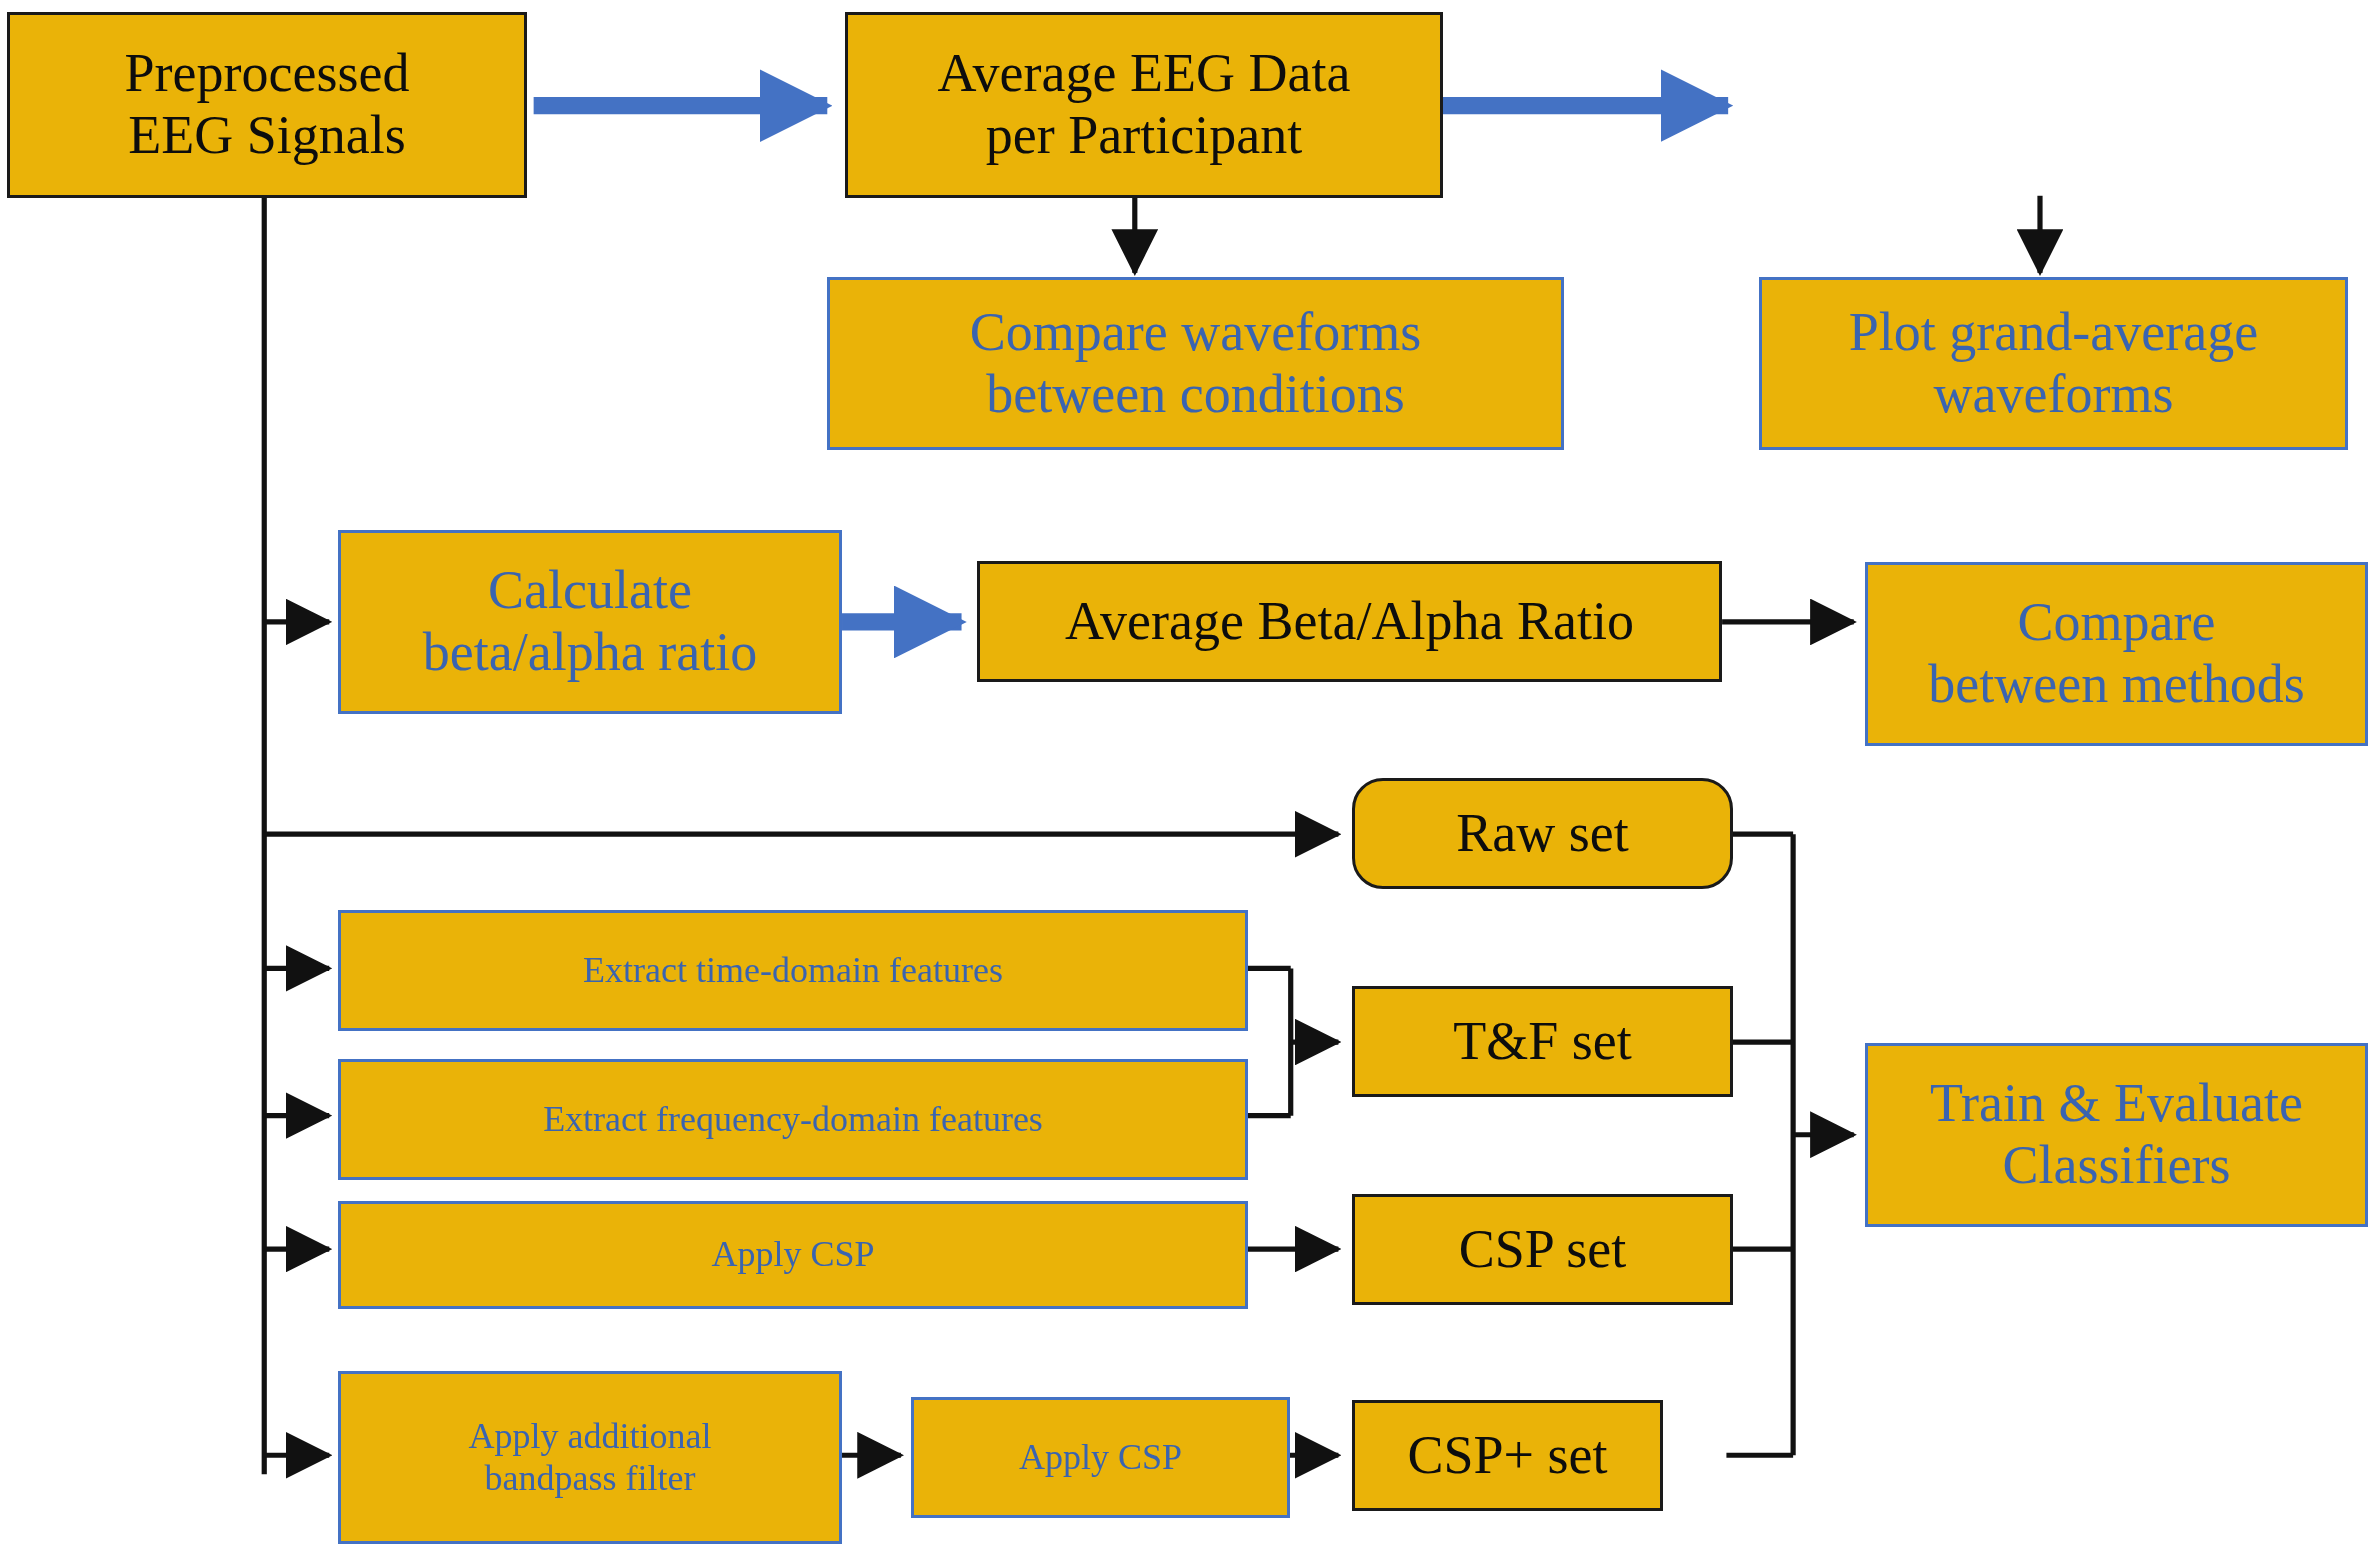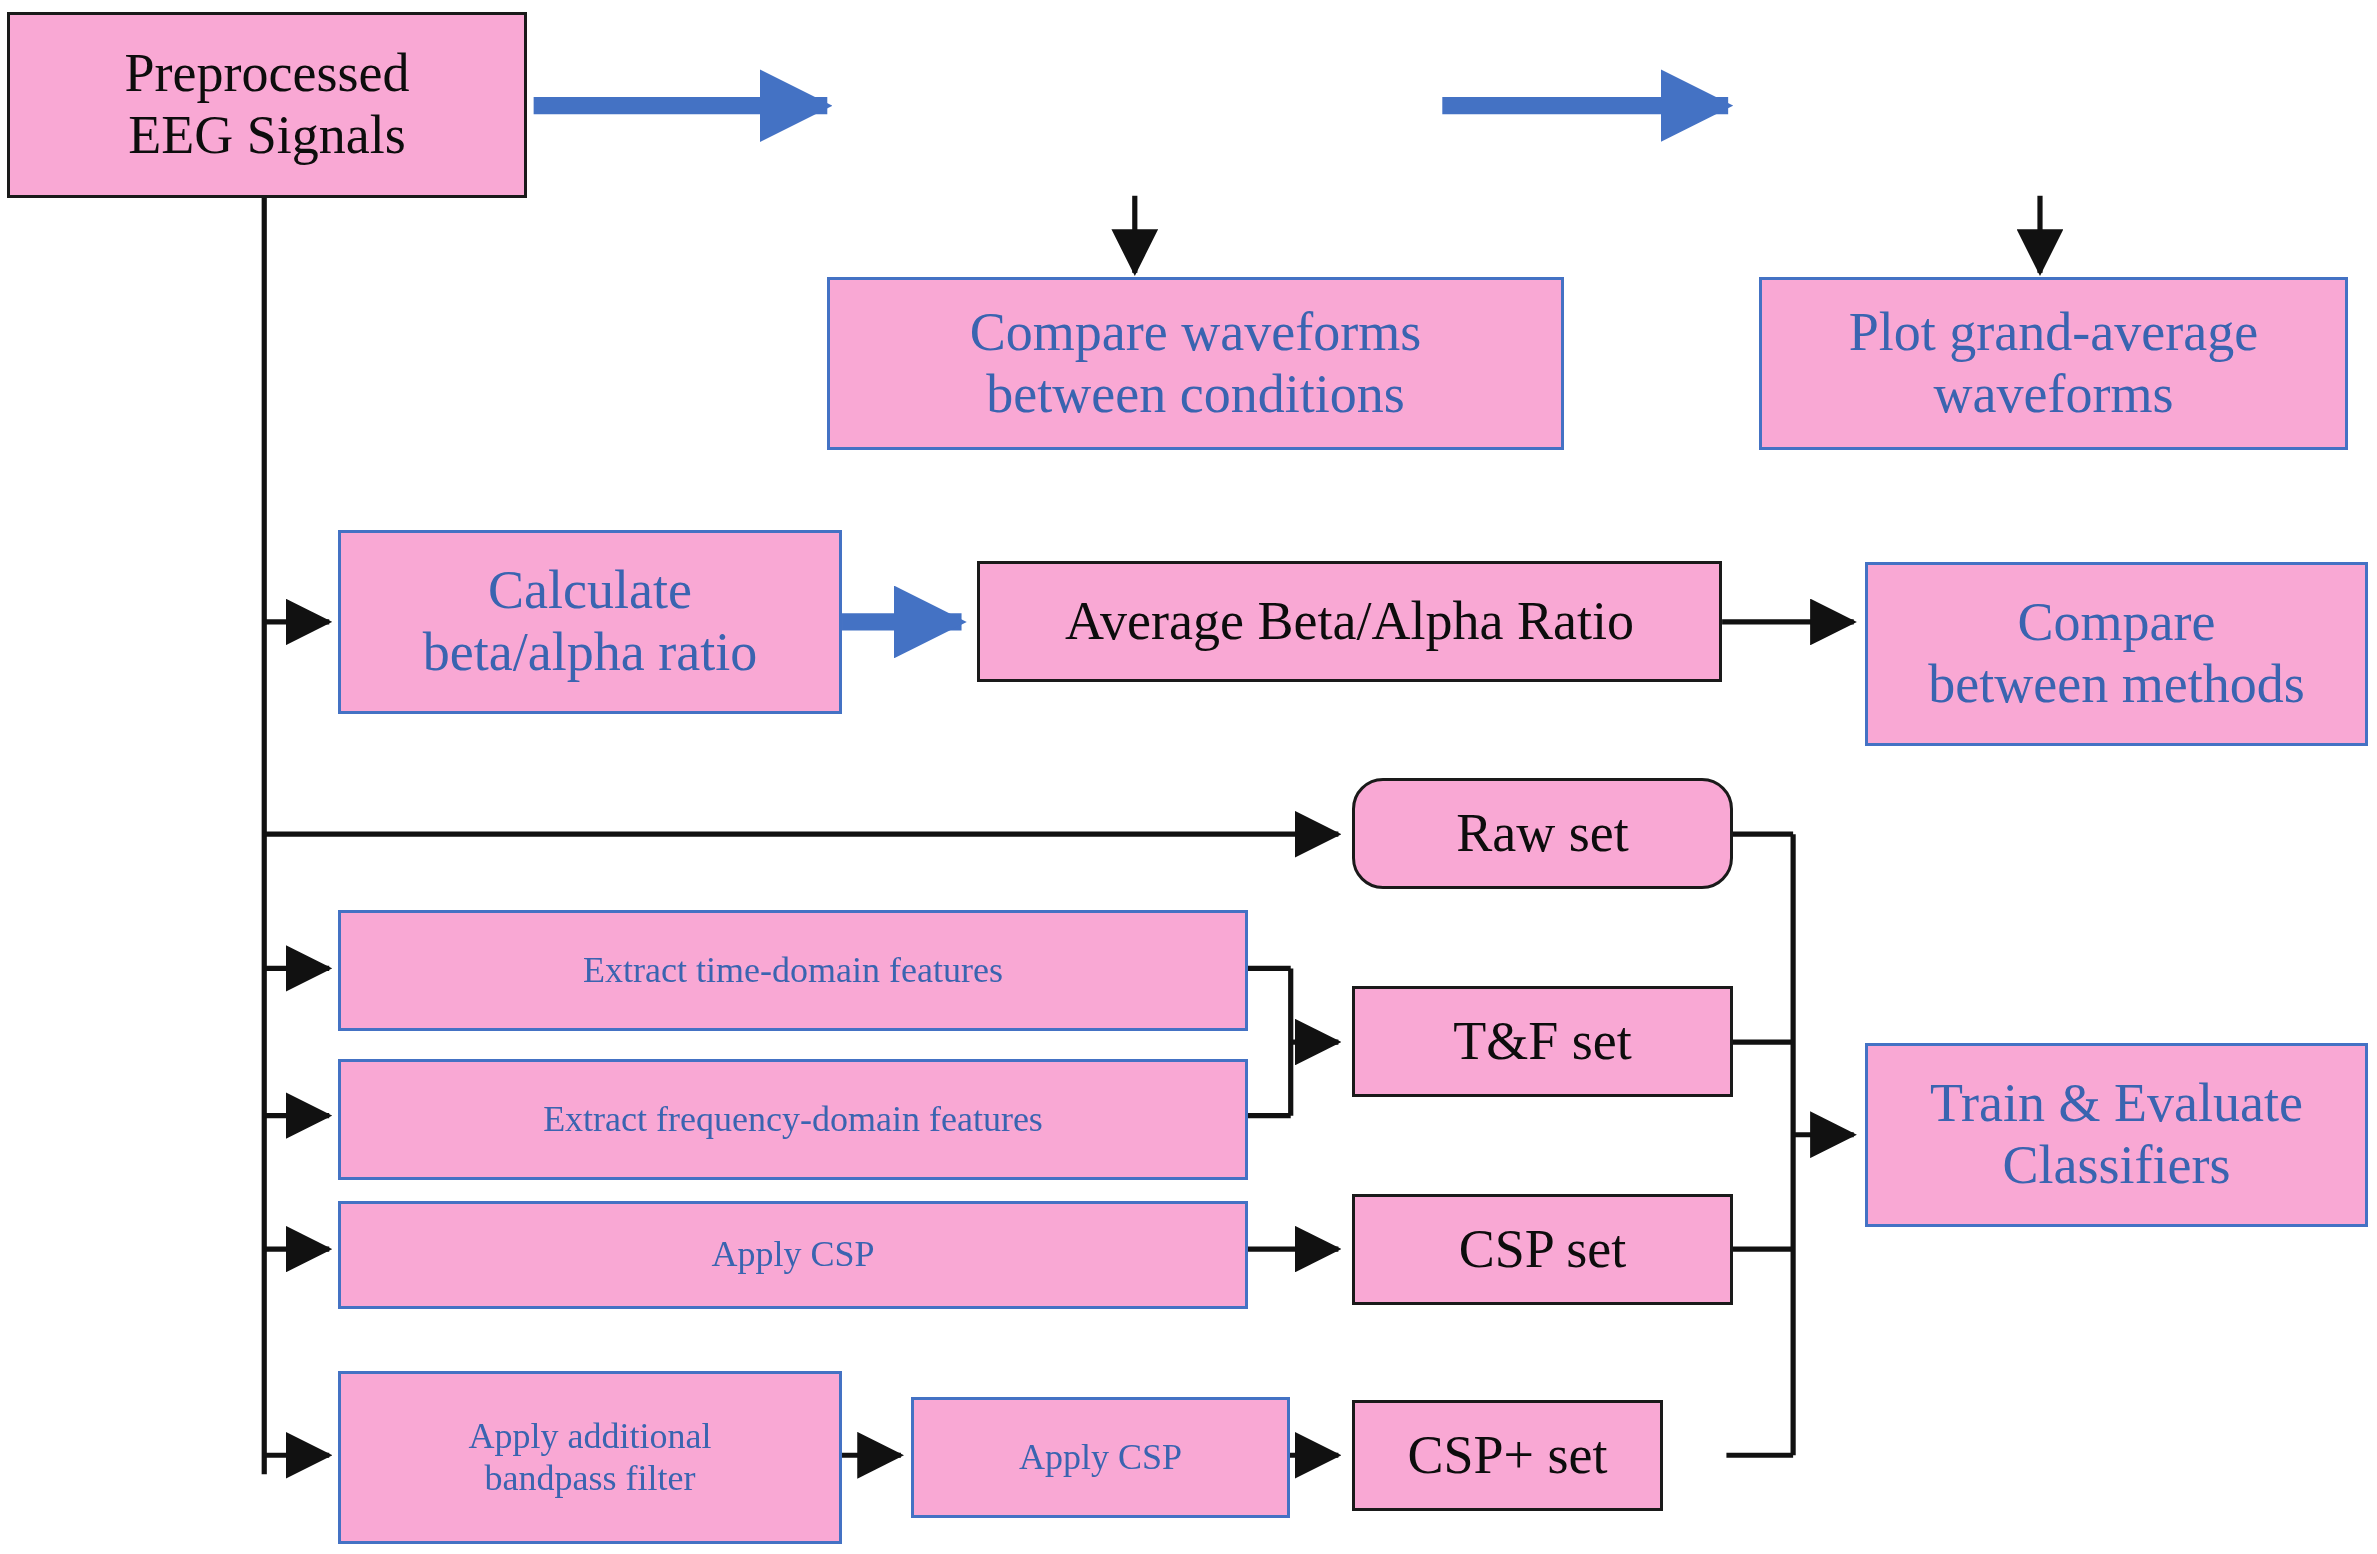--- a/index.html
+++ b/index.html
@@ -12,21 +12,21 @@
     overflow:hidden;
   }
   #wires{position:absolute;inset:0;width:2377px;height:1554px;}
   .node{
     position:absolute;
     box-sizing:border-box;
     display:flex;
     align-items:center;
     justify-content:center;
     text-align:center;
-    background:#f9a8d4;
+    background:#eab308;
     line-height:1.14;
     white-space:pre-line;
   }
   .node.black{
     border:3.5px solid #1a1a1a;
     color:#0d0d0d;
   }
   .node.blue{
     border:3.5px solid #4472C4;
     color:#3A64B0;
@@ -90,20 +90,22 @@
     <line x1="1993" y1="1203" x2="2070" y2="1203" stroke="#111111" stroke-width="6"></line>
     <line x1="1993" y1="1442" x2="2070" y2="1442" stroke="#111111" stroke-width="6"></line>
     <line x1="1993" y1="1680" x2="2070" y2="1680" stroke="#111111" stroke-width="6"></line>
     <line x1="2070" y1="963" x2="2070" y2="1680" stroke="#111111" stroke-width="6"></line>
     <line x1="2070" y1="1310" x2="2140" y2="1310" stroke="#111111" stroke-width="6" marker-end="url(#ah-black)"></line>
   </svg>
 
   <div class="node black t62" style="left:7px;top:12px;width:520px;height:186px;">Preprocessed
 EEG Signals</div>
 
+  <div class="node black t62" style="left:845px;top:12px;width:598px;height:186px;">Average EEG Data
+per Participant</div>
 
 
   <div class="node blue t62" style="left:827px;top:277px;width:737px;height:173px;">Compare waveforms
 between conditions</div>
 
   <div class="node blue t62" style="left:1759px;top:277px;width:589px;height:173px;">Plot grand-average
 waveforms</div>
 
   <div class="node black t62" style="left:977px;top:561px;width:745px;height:121px;">Average Beta/Alpha Ratio</div>
 

